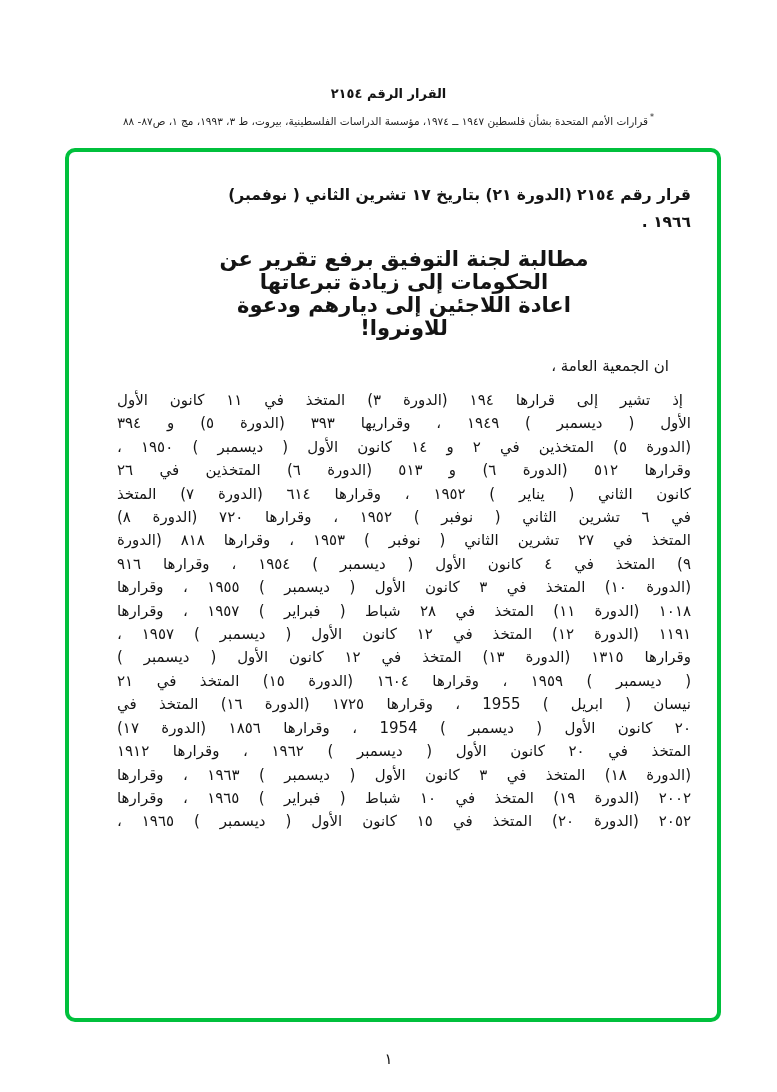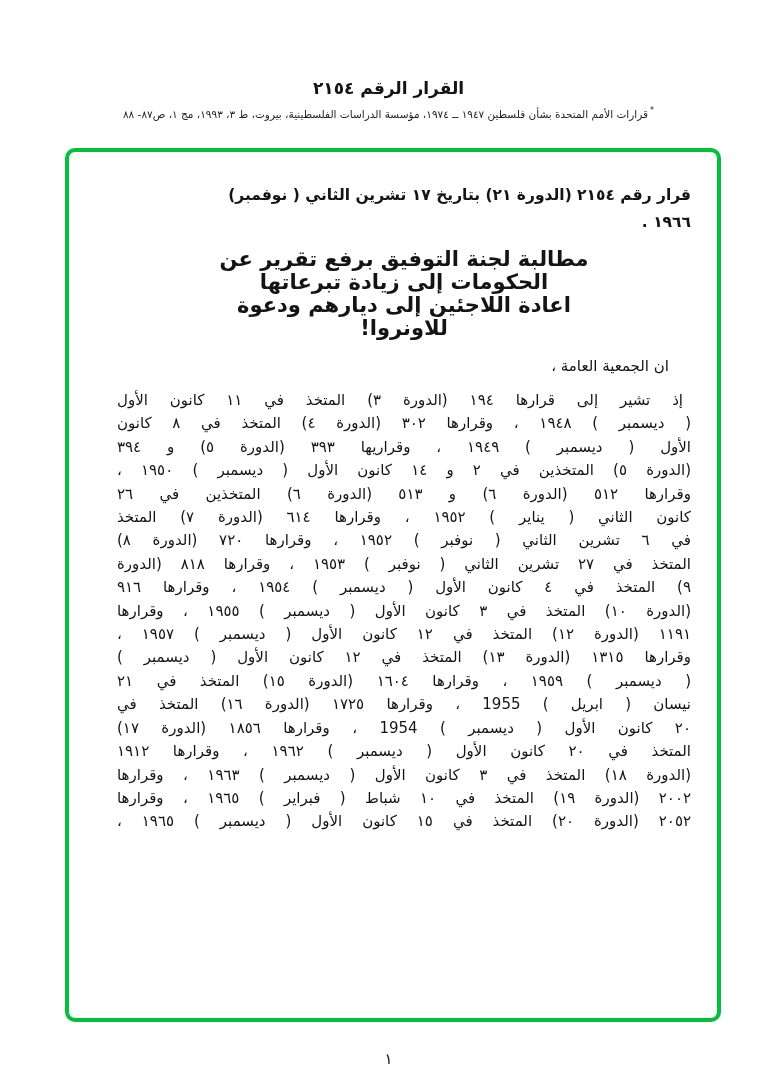--- a/index.html
+++ b/index.html
@@ -16,23 +16,23 @@
     background: #ffffff;
     overflow: hidden;
   }
   .doc-header {
     position: absolute;
     top: 74px; left: 0; width: 100%;
     text-align: center;
   }
   .doc-title {
     direction: rtl;
-    font-size: 17px;
+    font-size: 13px;
     font-weight: 700;
-    margin: 4px;
+    margin: 12px;
   }
   .footnote {
     direction: rtl;
     margin-top: 8px;
     font-size: 10.5px;
     white-space: nowrap;
     color: #1e1e1e;
   }
   .fn-marker {
     vertical-align: super;
@@ -113,29 +113,29 @@
       <div>مطالبة لجنة التوفيق برفع تقرير عن</div>
       <div>الحكومات إلى زيادة تبرعاتها</div>
       <div>اعادة اللاجئين إلى ديارهم ودعوة</div>
       <div>للاونروا!</div>
     </div>
 
     <div class="assembly">ان الجمعية العامة ،</div>
 
     <div class="body-par">
       <div class="body-line first">إذ تشير إلى قرارها ١٩٤ (الدورة ٣) المتخذ في ١١ كانون الأول</div>
-      <div class="body-line">( ديسمبر ) ١٩٤٨ ، وقرارها ٣٠٢ (الدورة ٤) المتخذ في ٨ كانون</div>
       <div class="body-line">الأول ( ديسمبر ) ١٩٤٩ ، وقراريها ٣٩٣ (الدورة ٥) و ٣٩٤</div>
       <div class="body-line">(الدورة ٥) المتخذين في ٢ و ١٤ كانون الأول ( ديسمبر ) ١٩٥٠ ،</div>
       <div class="body-line">وقرارها ٥١٢ (الدورة ٦) و ٥١٣ (الدورة ٦) المتخذين في ٢٦</div>
       <div class="body-line">كانون الثاني ( يناير ) ١٩٥٢ ، وقرارها ٦١٤ (الدورة ٧) المتخذ</div>
       <div class="body-line">في ٦ تشرين الثاني ( نوفبر ) ١٩٥٢ ، وقرارها ٧٢٠ (الدورة ٨)</div>
       <div class="body-line">المتخذ في ٢٧ تشرين الثاني ( نوفبر ) ١٩٥٣ ، وقرارها ٨١٨ (الدورة</div>
       <div class="body-line">٩) المتخذ في ٤ كانون الأول ( ديسمبر ) ١٩٥٤ ، وقرارها ٩١٦</div>
       <div class="body-line">(الدورة ١٠) المتخذ في ٣ كانون الأول ( ديسمبر ) ١٩٥٥ ، وقرارها</div>
+      <div class="body-line">١٠١٨ (الدورة ١١) المتخذ في ٢٨ شباط ( فبراير ) ١٩٥٧ ، وقرارها</div>
       <div class="body-line">١١٩١ (الدورة ١٢) المتخذ في ١٢ كانون الأول ( ديسمبر ) ١٩٥٧ ،</div>
       <div class="body-line">وقرارها ١٣١٥ (الدورة ١٣) المتخذ في ١٢ كانون الأول ( ديسمبر )</div>
       <div class="body-line">( ديسمبر ) ١٩٥٩ ، وقرارها ١٦٠٤ (الدورة ١٥) المتخذ في ٢١</div>
       <div class="body-line">نيسان ( ابريل ) 1955 ، وقرارها ١٧٢٥ (الدورة ١٦) المتخذ في</div>
       <div class="body-line">٢٠ كانون الأول ( ديسمبر ) 1954 ، وقرارها ١٨٥٦ (الدورة ١٧)</div>
       <div class="body-line">المتخذ في ٢٠ كانون الأول ( ديسمبر ) ١٩٦٢ ، وقرارها ١٩١٢</div>
       <div class="body-line">(الدورة ١٨) المتخذ في ٣ كانون الأول ( ديسمبر ) ١٩٦٣ ، وقرارها</div>
       <div class="body-line">٢٠٠٢ (الدورة ١٩) المتخذ في ١٠ شباط ( فبراير ) ١٩٦٥ ، وقرارها</div>
       <div class="body-line">٢٠٥٢ (الدورة ٢٠) المتخذ في ١٥ كانون الأول ( ديسمبر ) ١٩٦٥ ،</div>
     </div>

